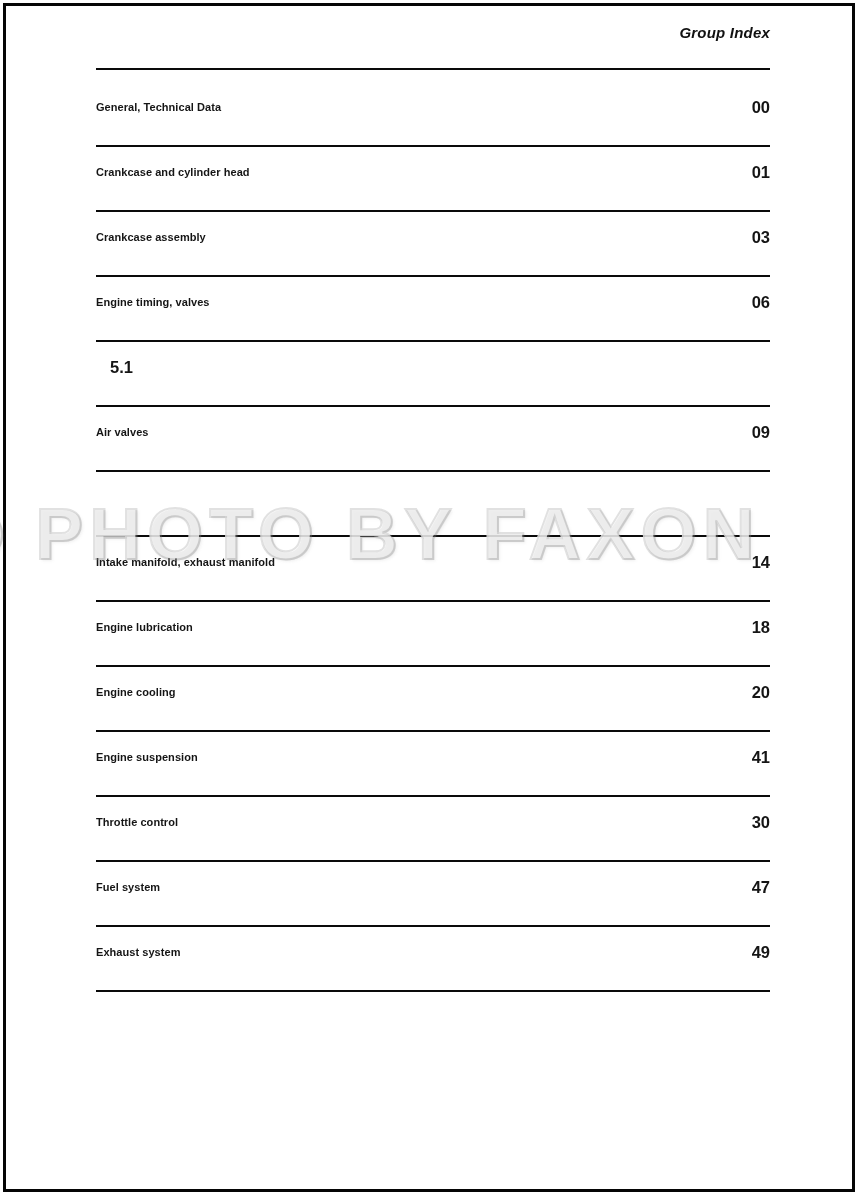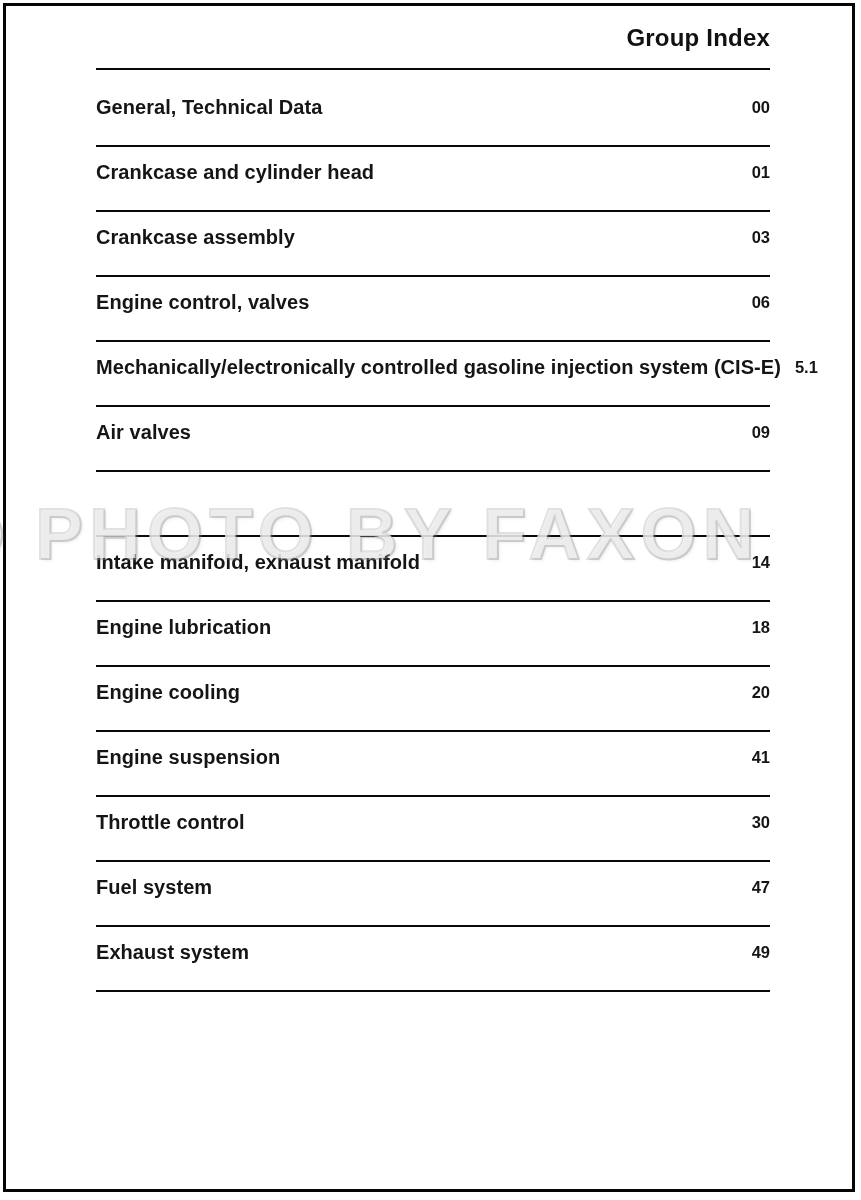--- a/index.html
+++ b/index.html
@@ -41,24 +41,25 @@
     height: 1200px;
   }
 
   
   .index-header {
     position: absolute;
     left: 96px;
     top: 24px;
     width: 674px;
     text-align: right;
-    font-size: 24px;
+    font-size: 15px;
     font-weight: bold;
     color: #111111;
     letter-spacing: 0.2px;
+    font-style: italic;
   }
 
   .header-rule {
     position: absolute;
     left: 96px;
     top: 68px;
     width: 674px;
     height: 2px;
     background: #0a0a0a;
   }
@@ -81,21 +82,21 @@
     left: 0;
     top: 12px;
     width: 100%;
     height: 26px;
     display: flex;
     align-items: center;
     justify-content: space-between;
   }
 
   .row-label {
-    font-size: 20px;
+    font-size: 11px;
     font-weight: bold;
     color: #151515;
     letter-spacing: 0.05px;
     white-space: nowrap;
   }
 
   .row-number {
     font-size: 16.5px;
     font-weight: bold;
     color: #151515;
@@ -168,28 +169,27 @@
         </div>
         <div class="index-row">
           <div class="row-body">
             <span class="row-label">Crankcase assembly</span>
             <span class="row-number">03</span>
           </div>
           <div class="row-rule"></div>
         </div>
         <div class="index-row">
           <div class="row-body">
-            <span class="row-label">Engine control, valves</span>
+            <span class="row-label">Engine timing, valves</span>
             <span class="row-number">06</span>
           </div>
           <div class="row-rule"></div>
         </div>
         <div class="index-row">
           <div class="row-body">
-            <span class="row-label">Mechanically/electronically controlled gasoline injection system (CIS-E)</span>
             <span class="row-number">5.1</span>
           </div>
           <div class="row-rule"></div>
         </div>
         <div class="index-row">
           <div class="row-body">
             <span class="row-label">Air valves</span>
             <span class="row-number">09</span>
           </div>
           <div class="row-rule"></div>

